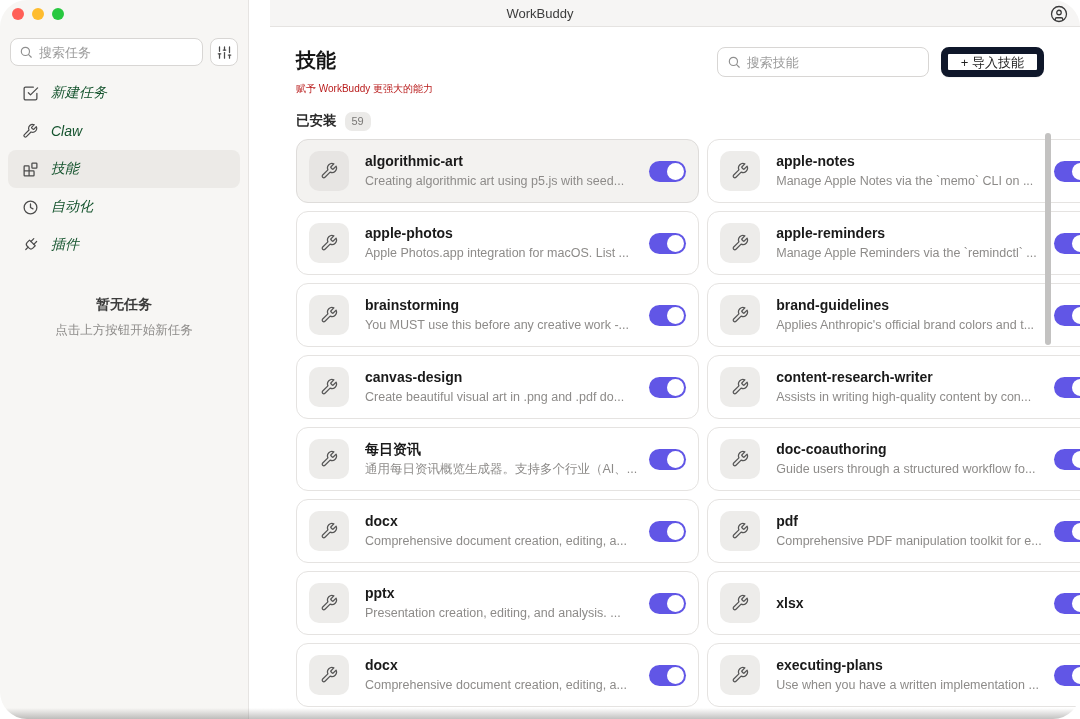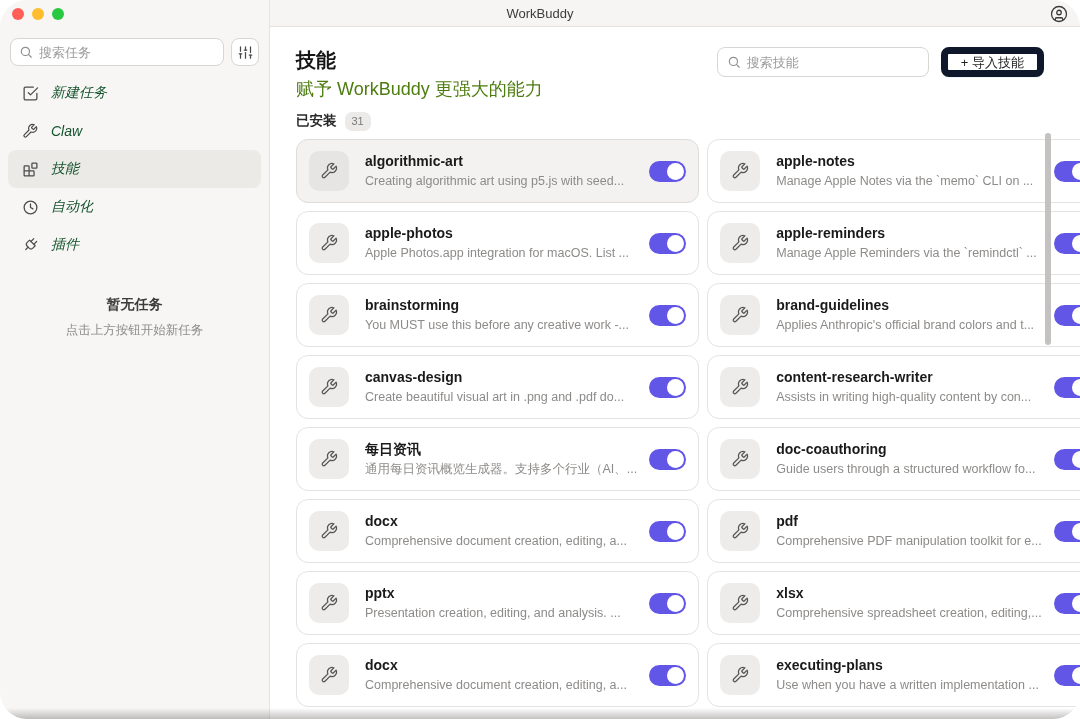--- a/index.html
+++ b/index.html
@@ -11,21 +11,21 @@
   .titlebar-title { position:absolute; top:0; left:0; right:0; height:27px; line-height:27px;
                     text-align:center; font-size:13px; color:#3c3c3c; z-index:30; pointer-events:none; }
   .main-titlebar { position:absolute; top:0; left:270px; right:0; height:27px;
                    background:#f6f5f4; border-bottom:1px solid #e5e3e1; z-index:10; }
   .user-btn { position:absolute; top:5px; right:12px; width:18px; height:18px; z-index:40; color:#3a3a3a; }
   .traffic { position:absolute; top:8px; left:12px; display:flex; gap:8px; z-index:40; }
   .traffic span { width:12px; height:12px; border-radius:50%; display:block; }
   .tl-red{background:#ff5f57;} .tl-yellow{background:#febc2e;} .tl-green{background:#28c840;}
 
   
-  .sidebar { position:absolute; top:0; left:0; bottom:0; width:270px; background:#f7f6f4;
+  .sidebar { position:absolute; top:0; left:0; bottom:0; width:249px; background:#f7f6f4;
              border-right:1px solid #e6e4e2; z-index:5; }
   .search-row { display:flex; gap:7px; margin:38px 10px 0 10px; }
   .sb-search { flex:1; height:28px; background:#fff; border:1px solid #d8d6d4; border-radius:8px;
                display:flex; align-items:center; padding:0 8px; gap:6px; color:#9a9a9a; }
   .sb-search input { border:none; outline:none; width:100%; font-size:13px; background:transparent;
                      font-family:inherit; color:#333; }
   .sb-search input::placeholder { color:#9b9b9b; }
   .filter-btn { width:28px; height:28px; background:#fff; border:1px solid #d8d6d4; border-radius:8px;
                 display:flex; align-items:center; justify-content:center; color:#4a4a4a; cursor:pointer; }
   .nav { margin-top:8px; padding:0 8px; }
@@ -35,21 +35,21 @@
   .nav-item .ic { width:17px; height:17px; color:#4c4c4c; flex:0 0 auto; display:flex; }
   .empty { margin-top:32px; text-align:center; }
   .empty-title { font-size:14px; font-weight:700; color:#3c3c3c; }
   .empty-sub { margin-top:8px; font-size:12.5px; color:#8e8c8a; }
 
   
   .main { position:absolute; top:27px; left:270px; right:0; bottom:0; background:#fff; }
   .content { padding:0 36px 0 26px; }
   .head-row { display:flex; justify-content:space-between; align-items:flex-start; margin-top:20px; }
   .page-title { font-size:20px; font-weight:700; color:#161616; line-height:26px; }
-  .page-sub { margin-top:7px; font-size:18px; color:#4d7c0f; line-height:18px; }
+  .page-sub { margin-top:7px; font-size:10px; color:#b91c1c; line-height:18px; }
   .head-actions { display:flex; gap:12px; align-items:center; }
   .main-search { width:212px; height:30px; background:#fff; border:1px solid #d8d6d4; border-radius:8px;
                  display:flex; align-items:center; padding:0 9px; gap:6px; color:#9a9a9a; }
   .main-search input { border:none; outline:none; width:100%; font-size:13px; background:transparent;
                        font-family:inherit; color:#333; }
   .main-search input::placeholder { color:#9b9b9b; }
   .import-btn { height:30px; padding:0 13px; background:#fff; border:7px solid #0f172a; border-radius:8px;
                 font-size:13px; color:#1f1f1f; font-family:inherit; cursor:pointer;
                 box-shadow:0 1px 1px rgba(0,0,0,0.05); white-space:nowrap; }
   .installed-row { margin-top:14px; display:flex; align-items:flex-start; gap:8px; }
@@ -199,21 +199,21 @@
               </svg>
             </span>
             <input type="text" placeholder="搜索技能" style="">
           </div>
           <button class="import-btn">+ 导入技能</button>
         </div>
       </div>
 
       <div class="installed-row">
         <span class="installed-label">已安装</span>
-        <span class="count-badge">31</span>
+        <span class="count-badge">59</span>
       </div>
 
       <div class="grid" id="skills-grid">
   <div class="card highlighted">
     <div class="card-icon">
       <svg viewBox="0 0 24 24" width="18" height="18" fill="none" stroke="currentColor" stroke-width="1.7" stroke-linecap="round" stroke-linejoin="round">
         <path d="M14.7 6.3a1 1 0 0 0 0 1.4l1.6 1.6a1 1 0 0 0 1.4 0l3.77-3.77a6 6 0 0 1-7.94 7.94l-6.91 6.91a2.12 2.12 0 0 1-3-3l6.91-6.91a6 6 0 0 1 7.94-7.94l-3.76 3.76z"></path>
       </svg>
     </div>
     <div class="card-text">
@@ -406,21 +406,20 @@
   </div>
 
   <div class="card">
     <div class="card-icon">
       <svg viewBox="0 0 24 24" width="18" height="18" fill="none" stroke="currentColor" stroke-width="1.7" stroke-linecap="round" stroke-linejoin="round">
         <path d="M14.7 6.3a1 1 0 0 0 0 1.4l1.6 1.6a1 1 0 0 0 1.4 0l3.77-3.77a6 6 0 0 1-7.94 7.94l-6.91 6.91a2.12 2.12 0 0 1-3-3l6.91-6.91a6 6 0 0 1 7.94-7.94l-3.76 3.76z"></path>
       </svg>
     </div>
     <div class="card-text">
       <div class="card-title">xlsx</div>
-      <div class="card-desc">Comprehensive spreadsheet creation, editing,...</div>
     </div>
     <div class="toggle on">
               <div class="knob"></div>
             </div>
   </div>
 
   <div class="card">
     <div class="card-icon">
       <svg viewBox="0 0 24 24" width="18" height="18" fill="none" stroke="currentColor" stroke-width="1.7" stroke-linecap="round" stroke-linejoin="round">
         <path d="M14.7 6.3a1 1 0 0 0 0 1.4l1.6 1.6a1 1 0 0 0 1.4 0l3.77-3.77a6 6 0 0 1-7.94 7.94l-6.91 6.91a2.12 2.12 0 0 1-3-3l6.91-6.91a6 6 0 0 1 7.94-7.94l-3.76 3.76z"></path>

